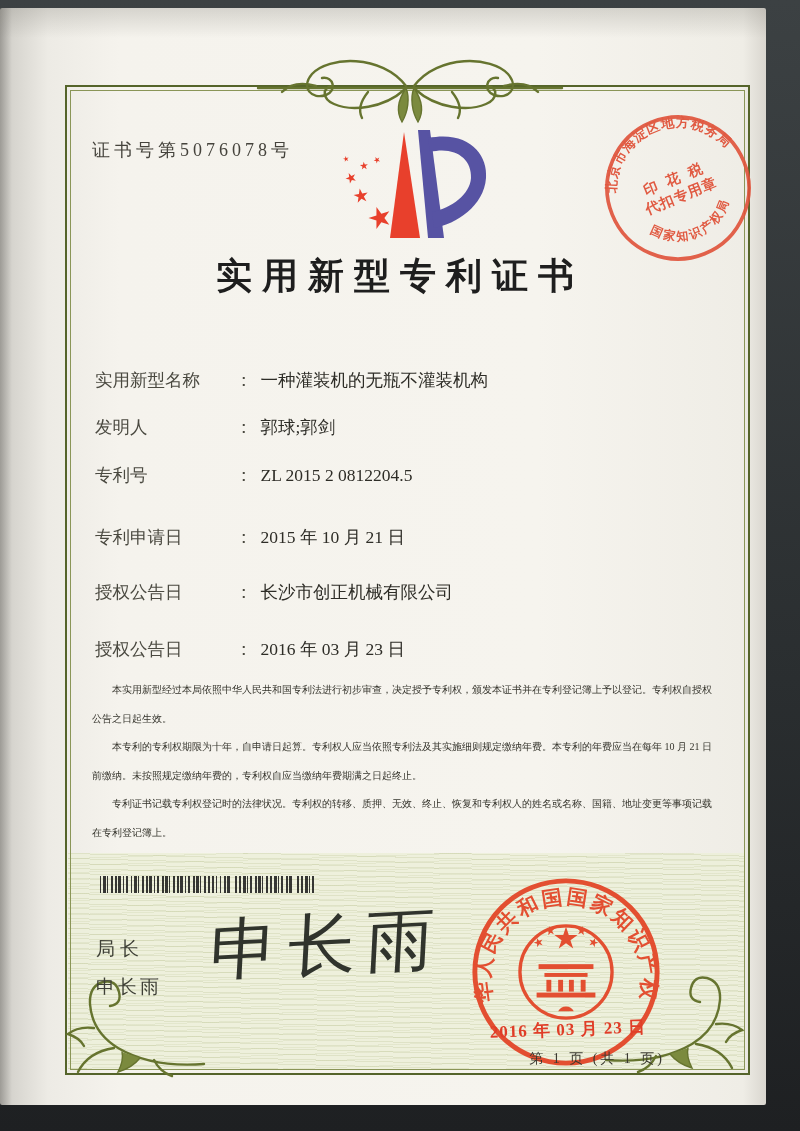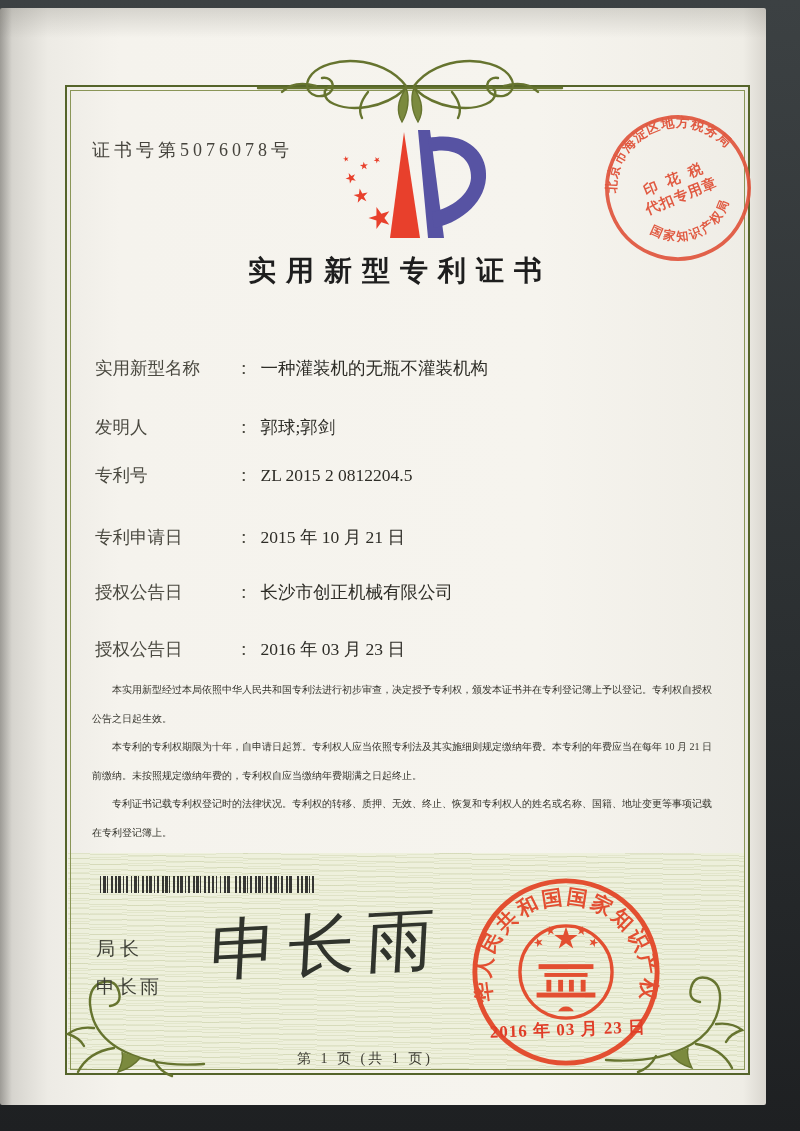--- a/index.html
+++ b/index.html
@@ -16,21 +16,21 @@
     background-image:
       repeating-linear-gradient(1.5deg, rgba(148,160,88,.20) 0 1px, rgba(0,0,0,0) 1px 5px),
       repeating-linear-gradient(-1.8deg, rgba(148,160,88,.14) 0 1px, rgba(0,0,0,0) 1px 7px);
     opacity:.85;}
   .frame{position:absolute;left:65px;top:85px;width:681px;height:986px;
     border:2px solid #55642a;}
   .frame::before{content:"";position:absolute;inset:3px;border:1px solid #8a9557;}
   .orn{position:absolute;pointer-events:none;}
   .cert-no{position:absolute;left:92px;top:138px;font-size:18px;letter-spacing:4px;color:#45433c;}
   .title{position:absolute;left:0;top:252px;width:800px;text-align:center;
-    font-size:28px;font-weight:700;letter-spacing:10px;color:#1e1e1e;}
+    font-size:36px;font-weight:700;letter-spacing:10px;color:#1e1e1e;}
   .fields{position:absolute;left:95px;top:352px;width:620px;font-size:17.5px;color:#34332d;}
   .frow{position:absolute;left:0;white-space:nowrap;}
   .flabel{display:inline-block;width:140px;text-align:justify;vertical-align:top;color:#4a4940;}
   .flabel::after{content:"";display:inline-block;width:100%;}
   .fcolon{display:inline-block;margin-right:8px;color:#4a4940;}
   .fvalue{color:#2e2d27;}
   .paras{position:absolute;left:92px;top:676px;width:620px;font-size:10px;
     line-height:28.5px;color:#35342c;text-align:justify;}
   .paras p{margin:0;text-indent:2em;}
   .barcode{position:absolute;left:100px;top:876px;width:216px;height:17px;
@@ -43,21 +43,21 @@
   .director-title{position:absolute;left:96px;top:936px;font-size:19px;letter-spacing:5px;color:#3e3f36;font-family:"Liberation Sans","DejaVu Sans",sans-serif;text-align:center;}
   .director-name{position:absolute;left:96px;top:974px;font-size:19px;letter-spacing:3px;color:#3e3f36;font-family:"Liberation Sans","DejaVu Sans",sans-serif;}
   .sig-script{position:absolute;left:210px;top:900px;font-size:68px;color:#21251f;
     letter-spacing:10px;transform:rotate(-3deg) skewX(-6deg);font-weight:500;opacity:.92;}
   .seal-svg{position:absolute;left:468px;top:874px;width:196px;height:196px;opacity:.93;}
   .seal-date{position:absolute;left:468px;top:1018px;width:200px;text-align:center;
     font-size:17px;font-weight:700;color:#e03d27;letter-spacing:1px;transform:rotate(-2deg);}
   .tax-stamp{position:absolute;left:602px;top:112px;width:152px;height:152px;
     transform:rotate(-22deg);opacity:.9;}
   .logo{position:absolute;left:328px;top:126px;width:164px;height:120px;}
-  .footer{position:absolute;left:65px;top:1050px;width:600px;text-align:center;
+  .footer{position:absolute;left:65px;top:1050px;width:600px;text-align:right;
     font-size:14px;letter-spacing:3px;color:#3b3a31;}
   .ring-text{font-size:21px;font-weight:700;letter-spacing:3px;fill:#e34325;}
   .stamp-text{fill:#df4a30;font-weight:700;}
 </style>
 </head>
 <body>
 
 <div class="photo">
   <div class="paper"></div>
   <div class="tint"></div>
@@ -131,21 +131,21 @@
     <use href="#star" transform="translate(33,70) scale(0.75) rotate(-10)" fill="#e8402c"></use>
     <use href="#star" transform="translate(23,52) scale(0.55) rotate(-25)" fill="#e8402c"></use>
     <use href="#star" transform="translate(36,40) scale(0.42) rotate(-5)" fill="#e8402c"></use>
     <use href="#star" transform="translate(49,34) scale(0.34) rotate(-30)" fill="#e8402c"></use>
     <use href="#star" transform="translate(18,33) scale(0.3) rotate(-12)" fill="#e8402c"></use>
   </svg>
 
   <div class="title">实用新型专利证书</div>
 
   <div class="fields">
-    <div class="frow" style="top:4px">
+    <div class="frow" style="top:16px">
       <span class="flabel">实用新型名称</span><span class="fcolon">：</span><span class="fvalue">一种灌装机的无瓶不灌装机构</span>
     </div>
     <div class="frow" style="top:63px">
       <span class="flabel">发明人</span><span class="fcolon">：</span><span class="fvalue">郭球;郭剑</span>
     </div>
     <div class="frow" style="top:111px">
       <span class="flabel">专利号</span><span class="fcolon">：</span><span class="fvalue">ZL 2015 2 0812204.5</span>
     </div>
     <div class="frow" style="top:173px">
       <span class="flabel">专利申请日</span><span class="fcolon">：</span><span class="fvalue">2015 年 10 月 21 日</span>

